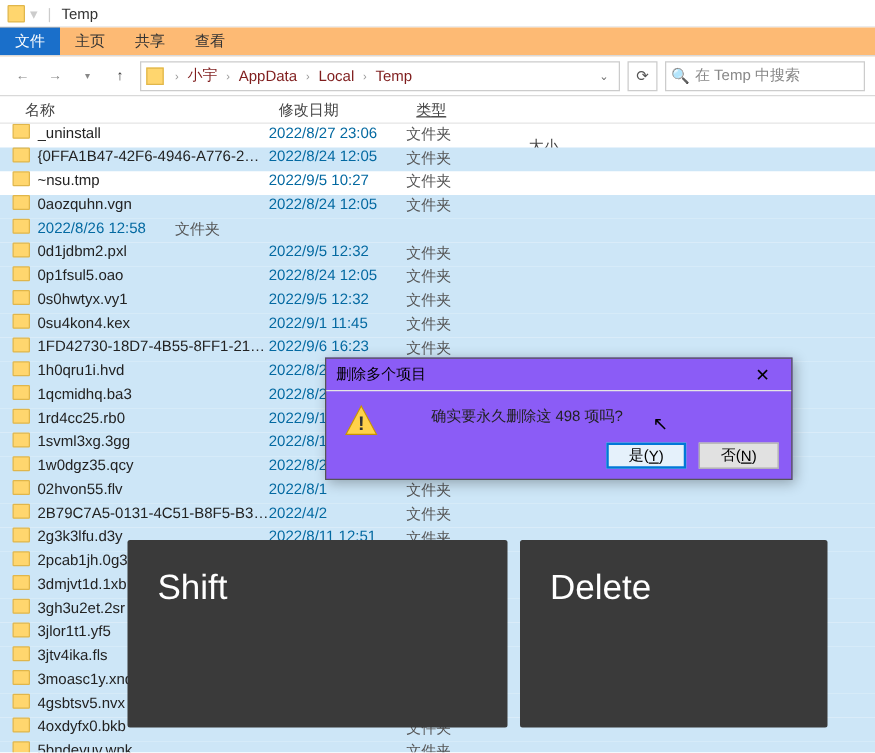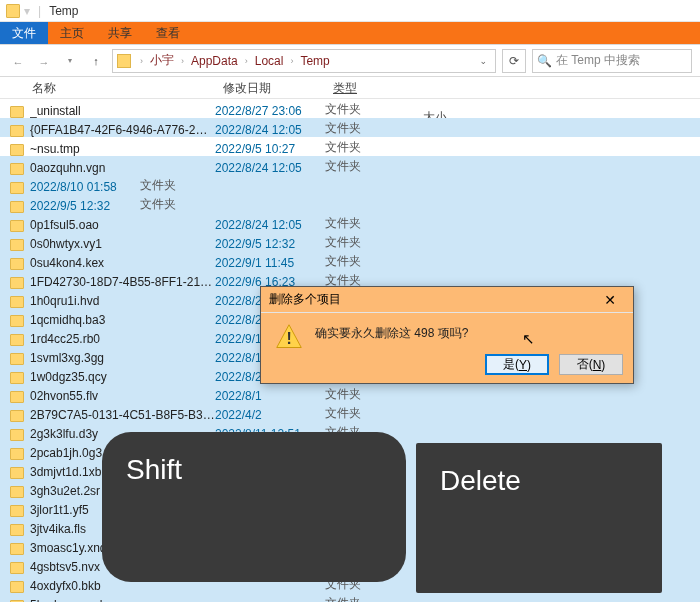--- a/index.html
+++ b/index.html
@@ -3,68 +3,68 @@
 <meta charset="utf-8">
 <style>
 * { box-sizing: border-box; margin: 0; padding: 0; font-family: "Microsoft YaHei", "Segoe UI", sans-serif; }
 body { width: 700px; height: 602px; overflow: hidden; background: #fff; position: relative; font-size: 12px; }
 
 .titlebar { height: 22px; background: #fff; border-bottom: 1px solid #e5e5e5; display: flex; align-items: center; padding-left: 6px; gap: 4px; }
 .titlebar .folder-icon { width: 14px; height: 14px; background: #ffd66e; border: 1px solid #e0b64b; border-radius: 1px; }
 .titlebar .sep { color: #ccc; margin: 0 4px; }
 .titlebar-title { color: #333; }
 
-.ribbon-tabs { height: 23px; background: #f97316; display: flex; align-items: stretch; border-bottom: 1px solid #d9d9d9; }
+.ribbon-tabs { height: 23px; background: #fdba74; display: flex; align-items: stretch; border-bottom: 1px solid #d9d9d9; }
 .ribbon-tab { padding: 0 12px; display: flex; align-items: center; font-size: 12px; color: #333; cursor: pointer; }
 .ribbon-tab.file { background: #1a6fca; color: #fff; }
 
 .navbar { height: 32px; display: flex; align-items: center; padding: 0 8px; gap: 6px; border-bottom: 1px solid #d9d9d9; }
 .nav-btn { width: 20px; height: 20px; display: flex; align-items: center; justify-content: center; color: #888; cursor: pointer; font-size: 11px; }
 .nav-btn.enabled { color: #333; }
 .addressbar { flex: 1; height: 24px; border: 1px solid #ccc; display: flex; align-items: center; padding: 0 4px; gap: 2px; }
 .addressbar .folder-mini { width: 14px; height: 14px; background: #ffd66e; border: 1px solid #e0b64b; margin-right: 4px; }
 .crumb { color: #7f1d1d; padding: 0 2px; cursor: pointer; }
 .crumb-sep { color: #999; padding: 0 3px; font-size: 9px; }
 .addr-drop { margin-left: auto; color: #666; font-size: 9px; padding: 0 4px; }
 .refresh-btn { width: 24px; height: 24px; border: 1px solid #ccc; display: flex; align-items: center; justify-content: center; color: #555; cursor: pointer; }
 .searchbox { width: 160px; height: 24px; border: 1px solid #ccc; display: flex; align-items: center; padding: 0 4px; color: #888; gap: 4px; }
 .search-icon { font-size: 12px; color: #888; }
 
 .columns { height: 22px; display: flex; border-bottom: 1px solid #e5e5e5; color: #444; }
 .col { padding: 3px 8px; border-right: 1px solid transparent; }
-.col-name { width: 215px; padding-left: 32px; }
+.col-name { width: 215px; padding-left: 20px; }
 .col-date { width: 110px; }
 .col-type { width: 90px; text-decoration: underline; }
 .col-size { width: 60px; margin-top: 29px; }
 
 .filelist { position: absolute; top: 99px; left: 0; right: 0; bottom: 0; overflow: hidden; }
-.row { height: 19px; display: flex; align-items: flex-end; }
+.row { height: 19px; display: flex; align-items: flex-start; }
 .row.sel { background: #cde6f7; }
 .row .ficon { width: 14px; height: 12px; margin-left: 10px; margin-right: 6px; background: #ffd66e; border: 1px solid #e0b64b; border-radius: 1px; flex-shrink: 0; }
 .row .fname { width: 185px; white-space: nowrap; overflow: hidden; text-overflow: ellipsis; color: #222; }
 .row .fdate { width: 110px; color: #0369a1; }
 .row .ftype { width: 90px; color: #555; }
 
-.dialog { position: absolute; left: 260px; top: 286px; width: 374px; height: 98px; background: #fdba74; border: 1px solid #555; box-shadow: 2px 2px 10px rgba(0,0,0,0.3); }
+.dialog { position: absolute; left: 260px; top: 286px; width: 374px; height: 98px; background: #8b5cf6; border: 1px solid #555; box-shadow: 2px 2px 10px rgba(0,0,0,0.3); }
 .dialog-title { height: 26px; display: flex; align-items: center; padding: 0 8px; border-bottom: 1px solid #e5e5e5; font-size: 12px; }
 .dialog-close { margin-left: auto; width: 30px; text-align: center; font-size: 14px; cursor: pointer; }
 .dialog-body { display: flex; padding: 10px 14px 6px; gap: 12px; align-items: flex-start; }
 .warn-icon { width: 28px; height: 28px; position: relative; }
 .warn-icon svg { width: 28px; height: 28px; }
-.dialog-msg { font-size: 12px; color: #222; padding-top: 2px; }
+.dialog-msg { font-size: 12px; color: #222; padding-top: 2px; margin-left: 30px; }
 .dialog-btns { position: absolute; right: 10px; bottom: 8px; display: flex; gap: 10px; }
 .dlg-btn { width: 64px; height: 21px; border: 1px solid #adadad; background: #e1e1e1; font-size: 12px; display: flex; align-items: center; justify-content: center; cursor: pointer; }
 .dlg-btn.default { border: 2px solid #0078d7; background: #e5f1fb; }
 .hotkey { text-decoration: underline; }
 
 .cursor { position: absolute; left: 522px; top: 330px; font-size: 15px; color: #000; pointer-events: none; }
 
 .key-overlay { position: absolute; background: #3a3a3a; color: #fff; font-size: 28px; font-weight: 500; display: flex; align-items: flex-start; padding: 22px 24px; border-radius: 2px; }
-.key-shift { left: 102px; top: 432px; width: 304px; height: 150px; border-radius: 29px; }
-.key-delete { left: 416px; top: 432px; width: 246px; height: 150px; margin-top: 11px; }
+.key-shift { left: 102px; top: 432px; width: 304px; height: 150px; }
+.key-delete { left: 416px; top: 432px; width: 246px; height: 150px; }
 </style>
 </head>
 <body>
 
 <div class="titlebar">
   <span class="folder-icon"></span>
   <span style="color:#ccc;">▾</span>
   <span class="sep">|</span>
   <span class="titlebar-title">Temp</span>
 </div>
@@ -127,25 +127,26 @@
       <span class="ftype">文件夹</span>
     </div>
     <div class="row sel">
       <span class="ficon"></span>
       <span class="fname">0aozquhn.vgn</span>
       <span class="fdate">2022/8/24 12:05</span>
       <span class="ftype">文件夹</span>
     </div>
     <div class="row sel">
       <span class="ficon"></span>
-      <span class="fdate">2022/8/10 01:58</span>
-      <span class="ftype">文件夹</span>
-    </div>
-    <div class="row sel">
-      <span class="ficon"></span>
+      <span class="fdate">2022/8/26 12:58</span>
+      <span class="ftype">文件夹</span>
+    </div>
+    <div class="row sel">
+      <span class="ficon"></span>
+      <span class="fname">0d1jdbm2.pxl</span>
       <span class="fdate">2022/9/5 12:32</span>
       <span class="ftype">文件夹</span>
     </div>
     <div class="row sel">
       <span class="ficon"></span>
       <span class="fname">0p1fsul5.oao</span>
       <span class="fdate">2022/8/24 12:05</span>
       <span class="ftype">文件夹</span>
     </div>
     <div class="row sel">

